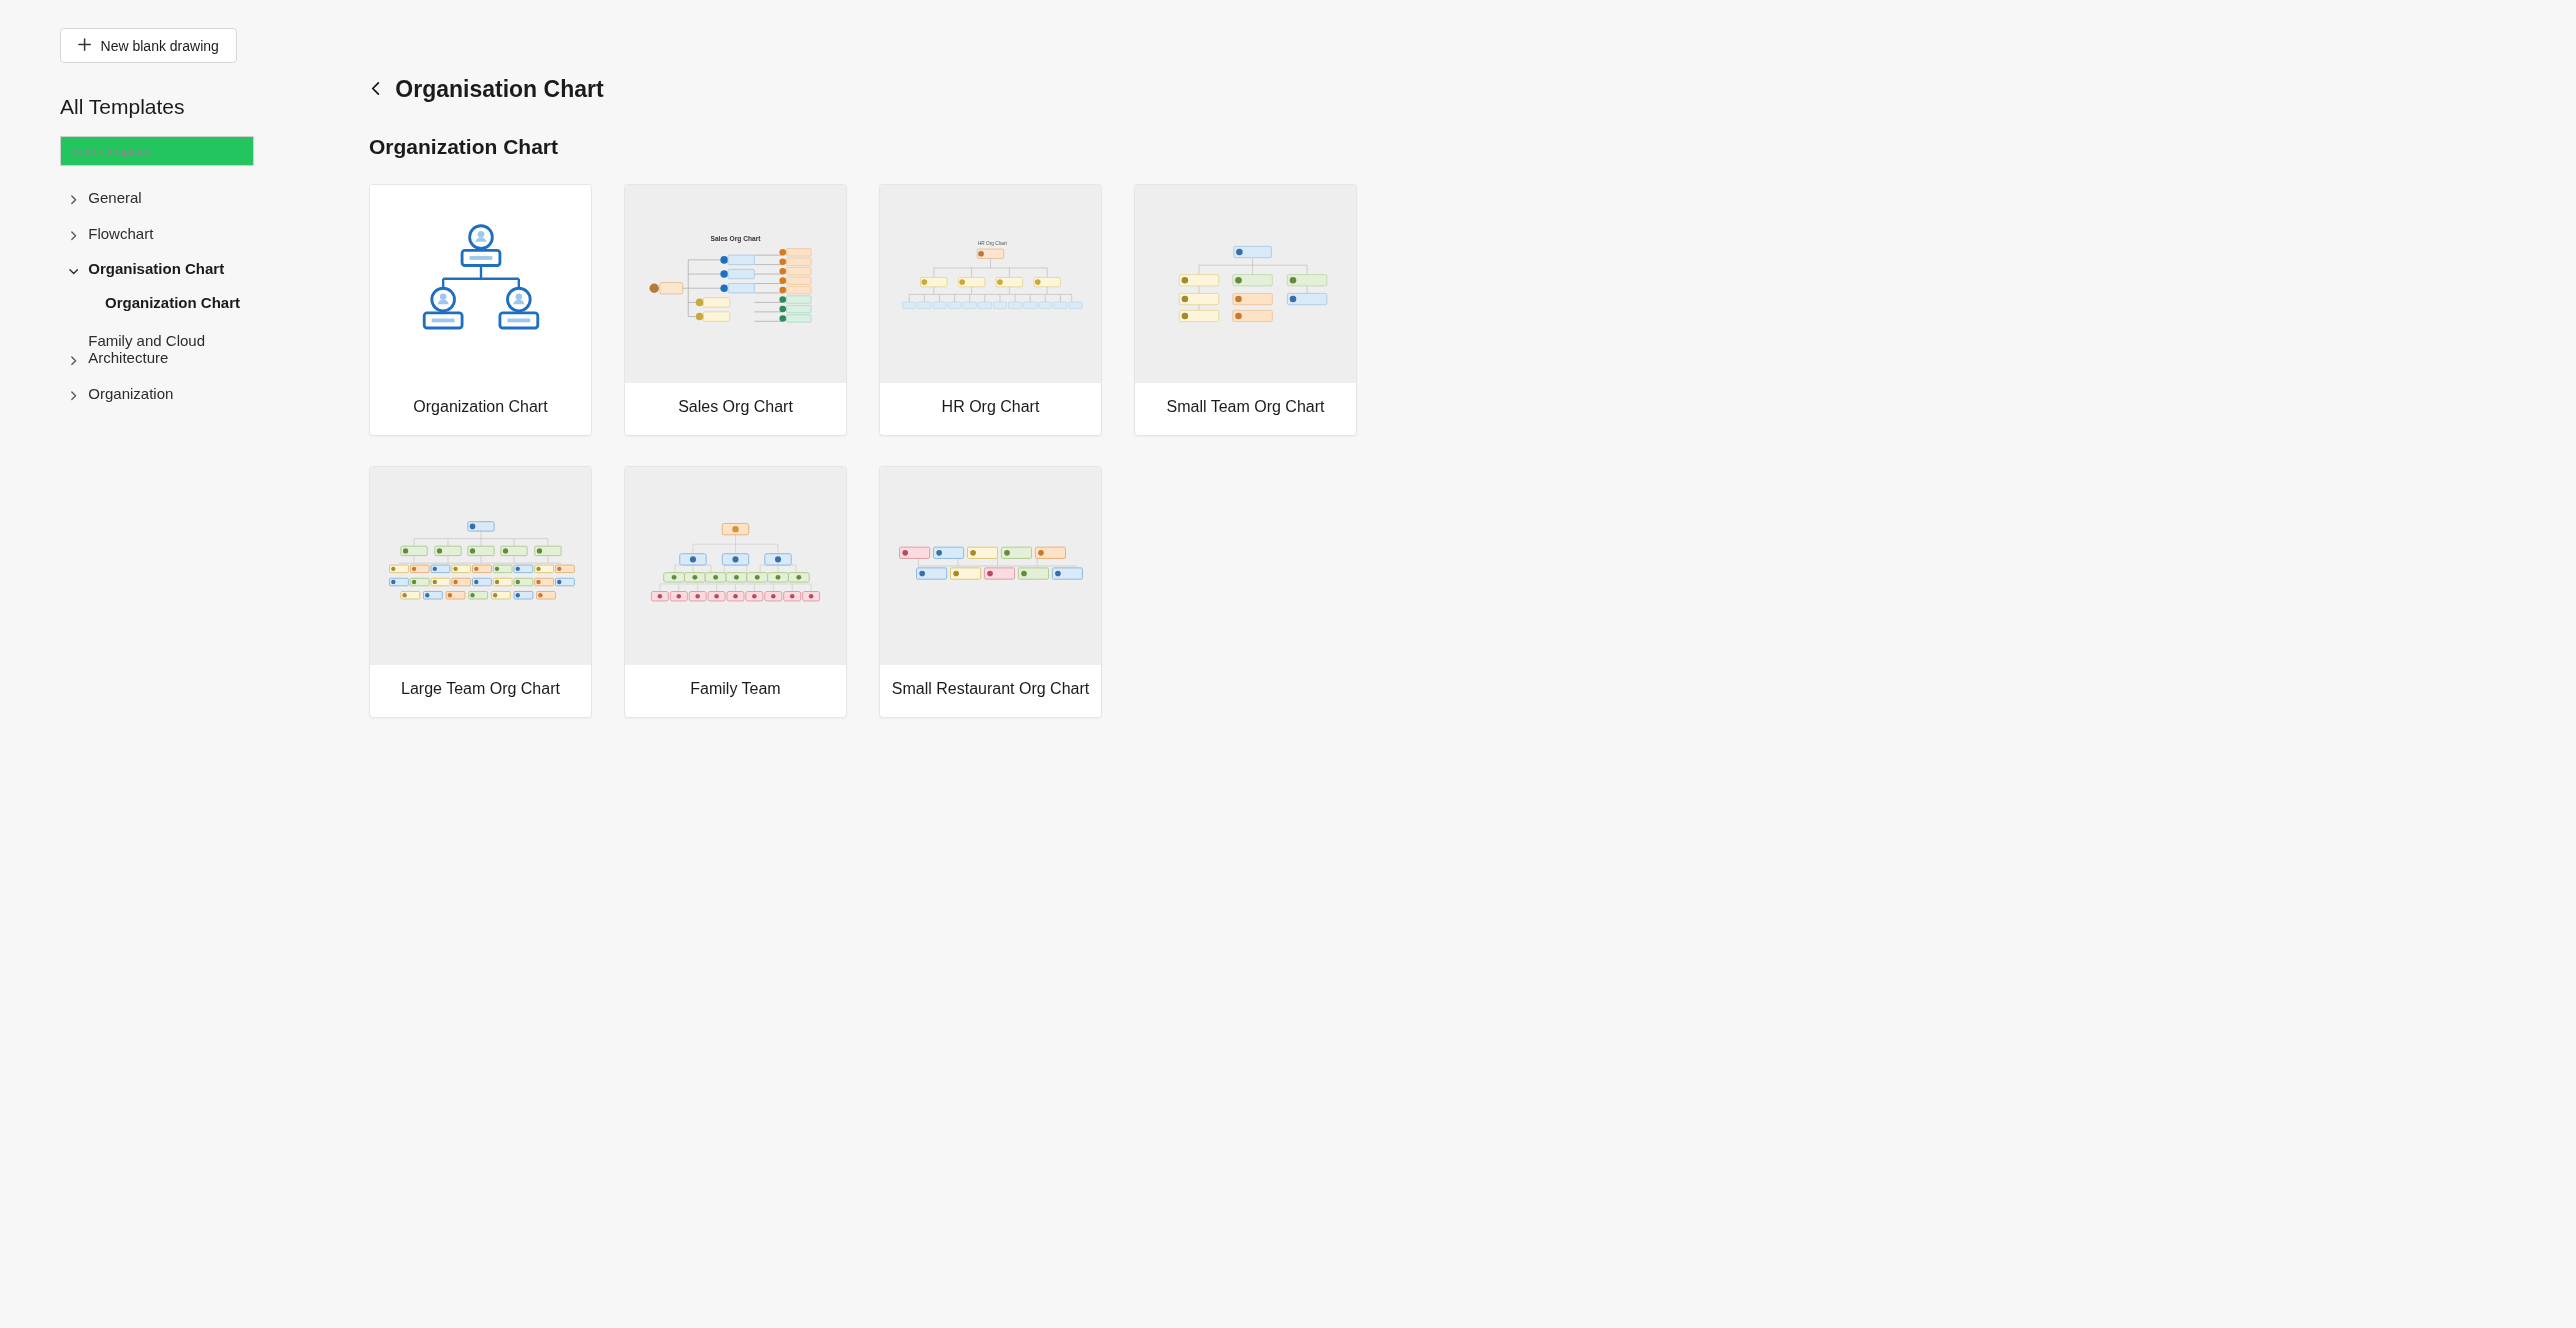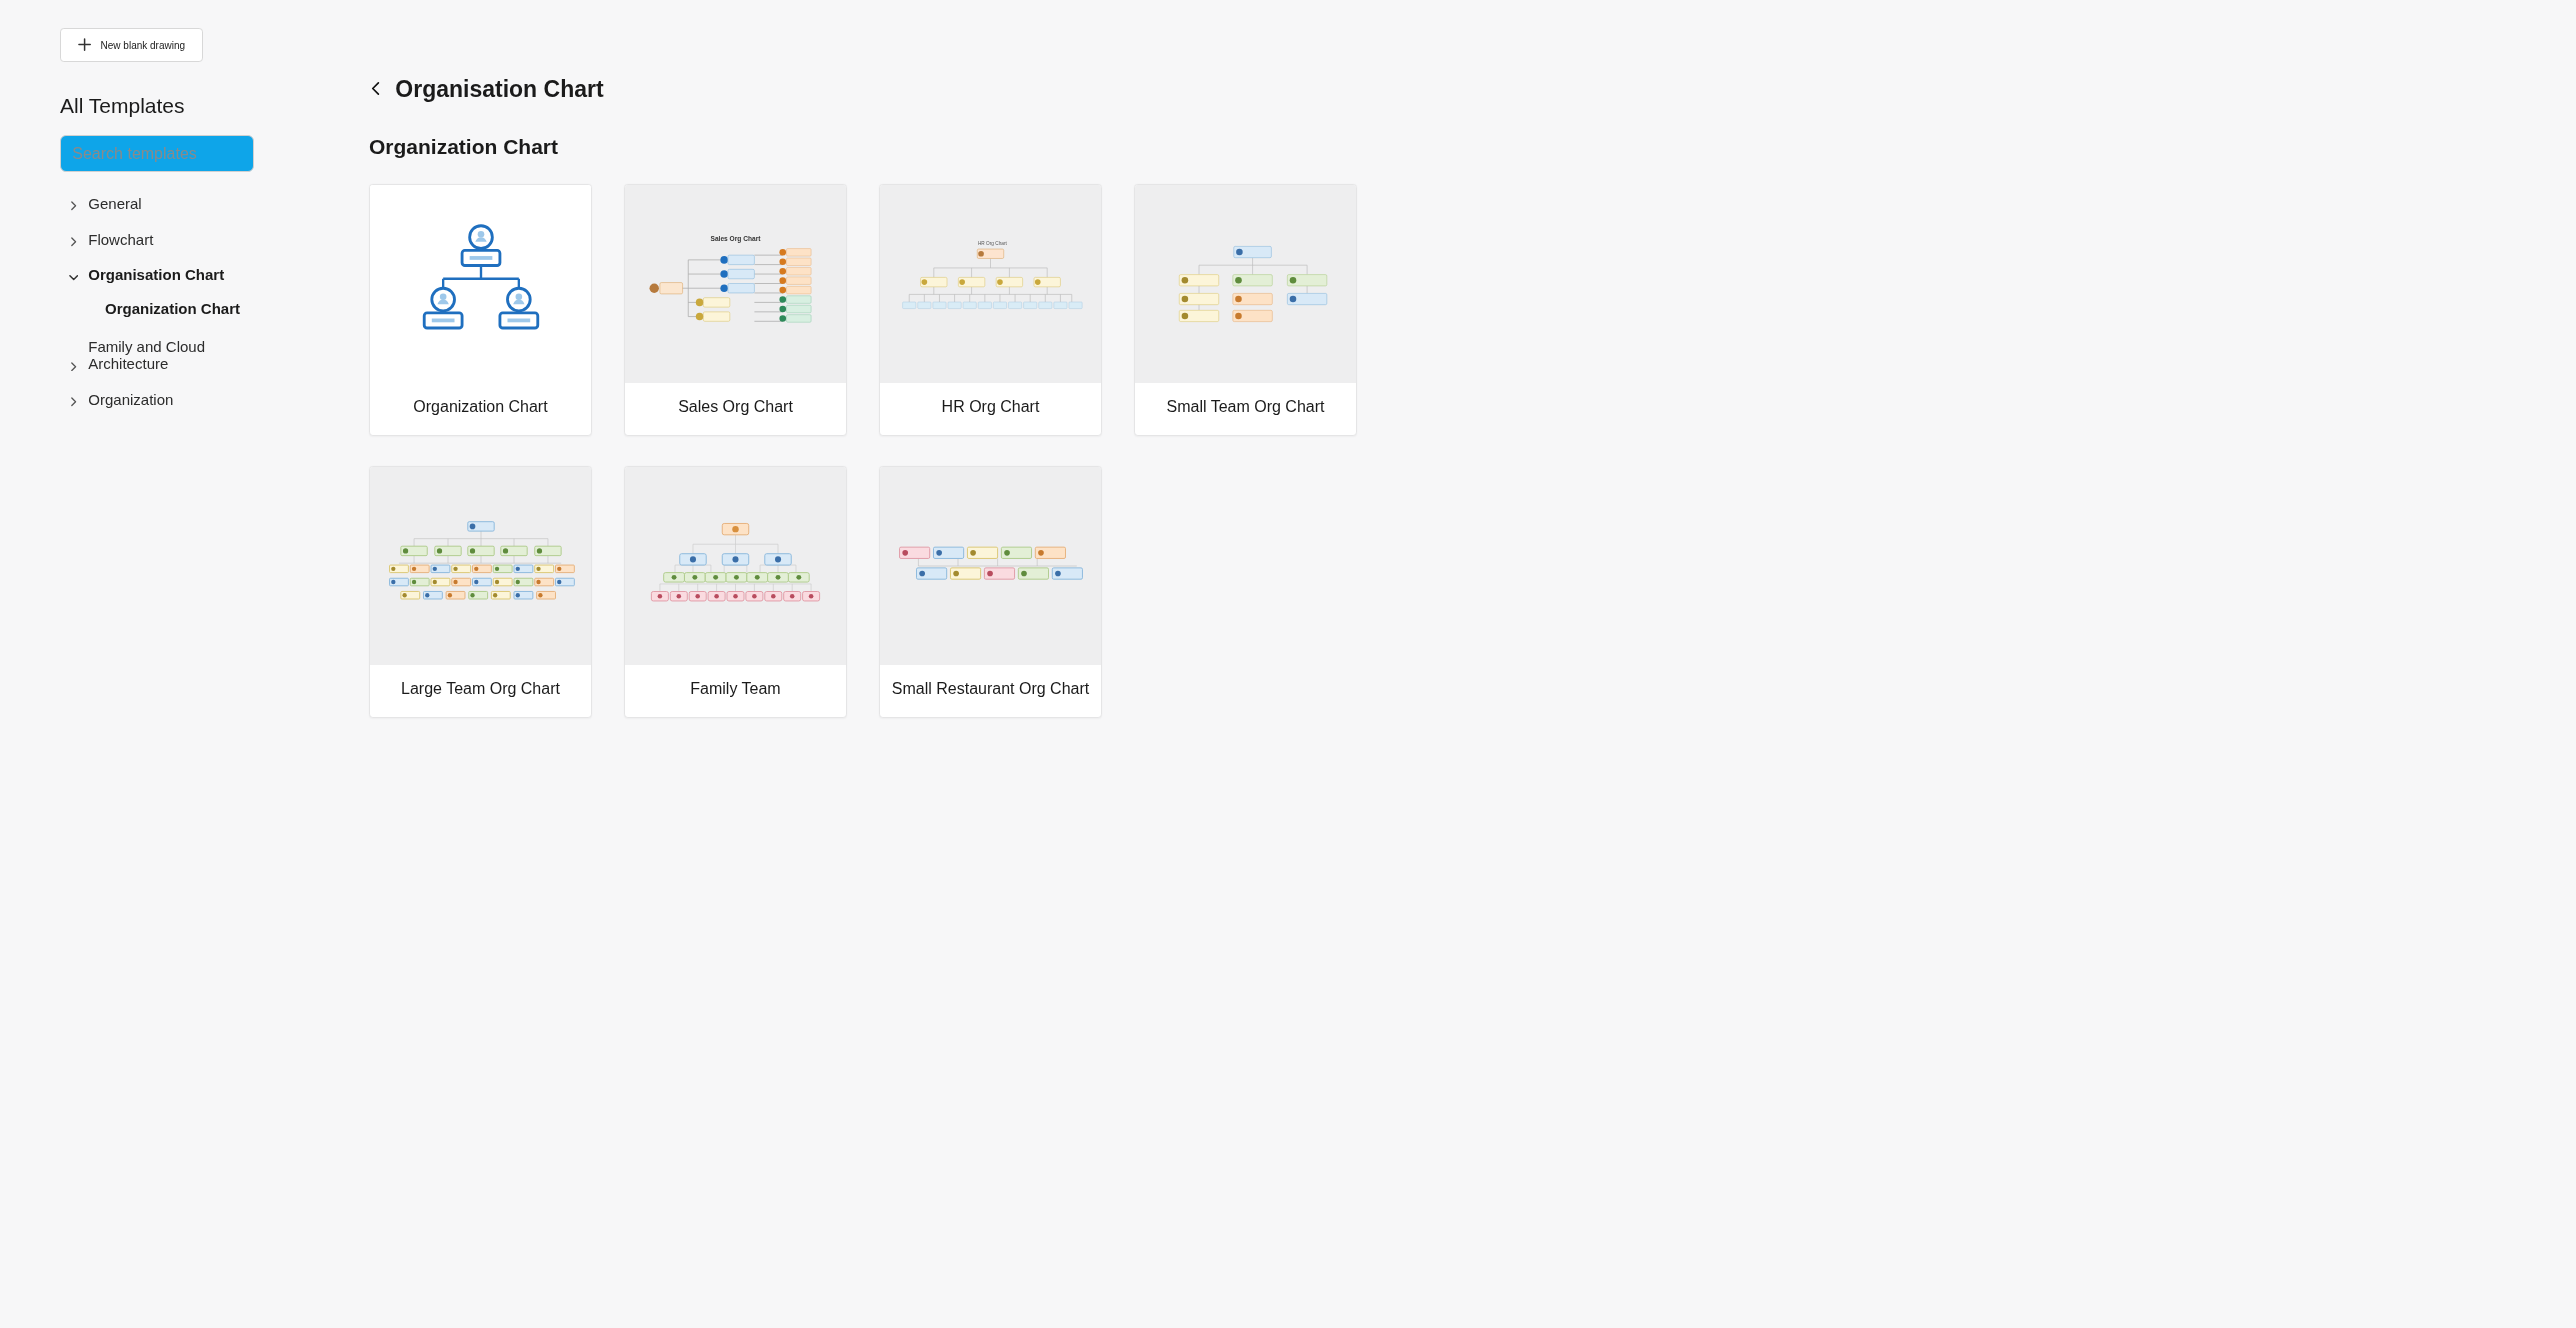--- a/index.html
+++ b/index.html
@@ -13,43 +13,43 @@
     .sidebar {
       width: 312px;
       padding: 28px 0 0 60px;
       flex-shrink: 0;
     }
     .new-blank-btn {
       background: #fff;
       border: 0.9px solid #d8d8d8;
       border-radius: 3.8px;
       padding: 8.5px 17px;
-      font-size: 10px;
+      font-size: 14px;
       cursor: pointer;
       display: inline-flex;
       align-items: center;
       gap: 9.4px;
       color: #1b1b1b;
     }
     .sidebar-heading {
       font-size: 21px;
       font-weight: 400;
       margin-top: 32px;
       margin-bottom: 17px;
       color: #1b1b1b;
     }
     .search-wrap { margin-bottom: 13.2px; }
     .search-input {
       width: 194px;
       padding: 8.5px 11.3px;
       border: 0.9px solid #d0d0d0;
-      border-radius: 6px;
-      font-size: 16px;
+      border-radius: 0;
+      font-size: 10px;
       color: #333;
-      background: #0ea5e9;
+      background: #22c55e;
     }
     .search-input::placeholder { color: #8a8a8a; }
     .tree { margin-top: 9.4px; }
     .tree-item {
       display: flex;
       align-items: flex-end;
       gap: 9.4px;
       padding: 9.4px 0 9.4px 7.6px;
       cursor: pointer;
       font-size: 15px;

